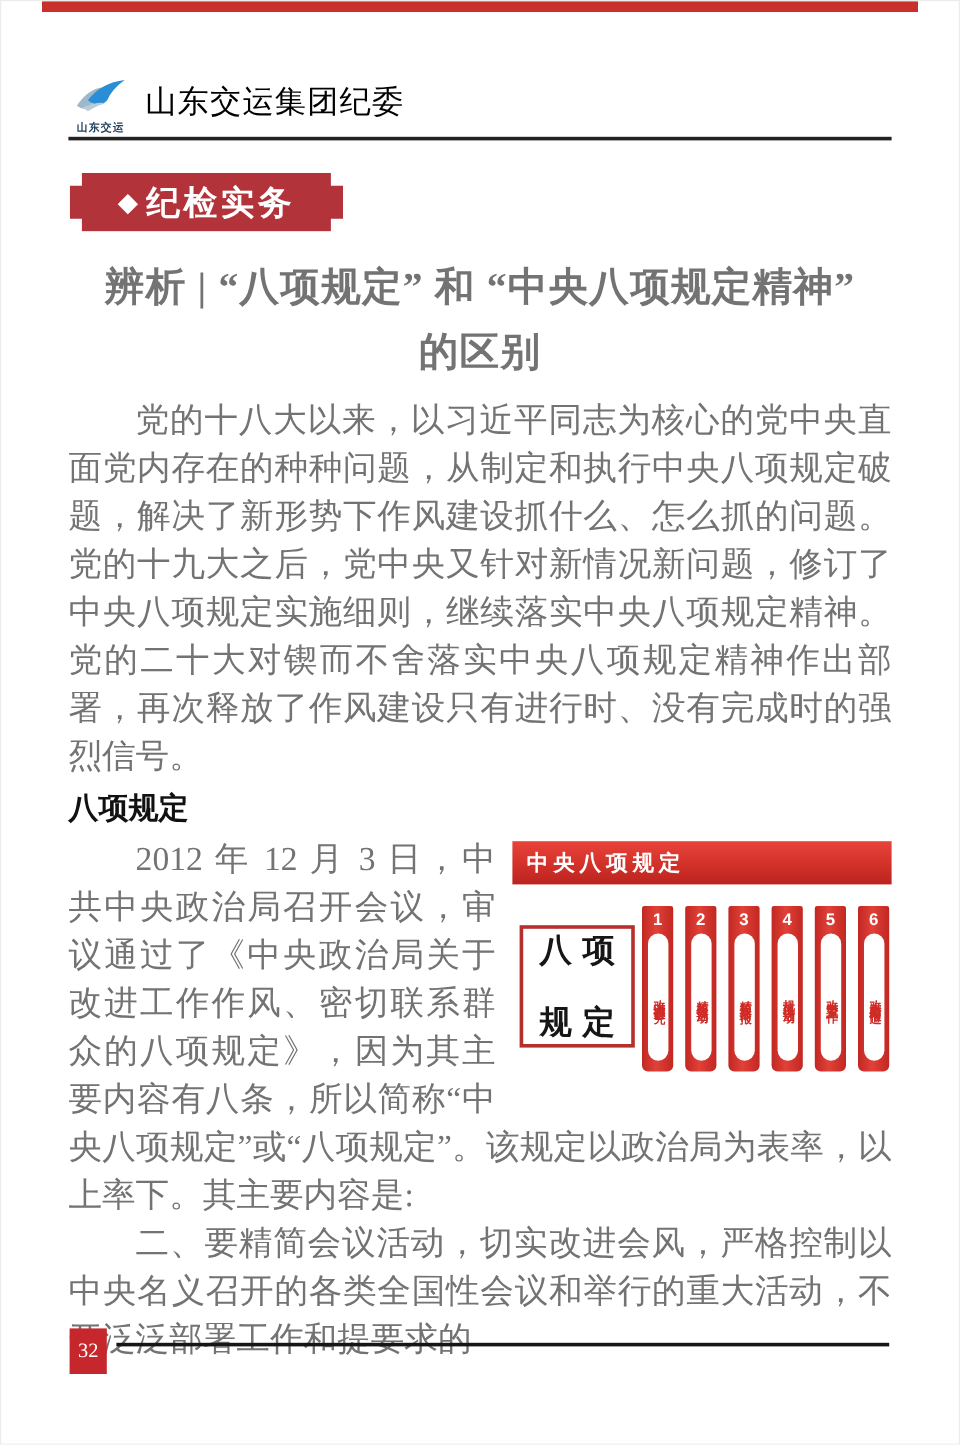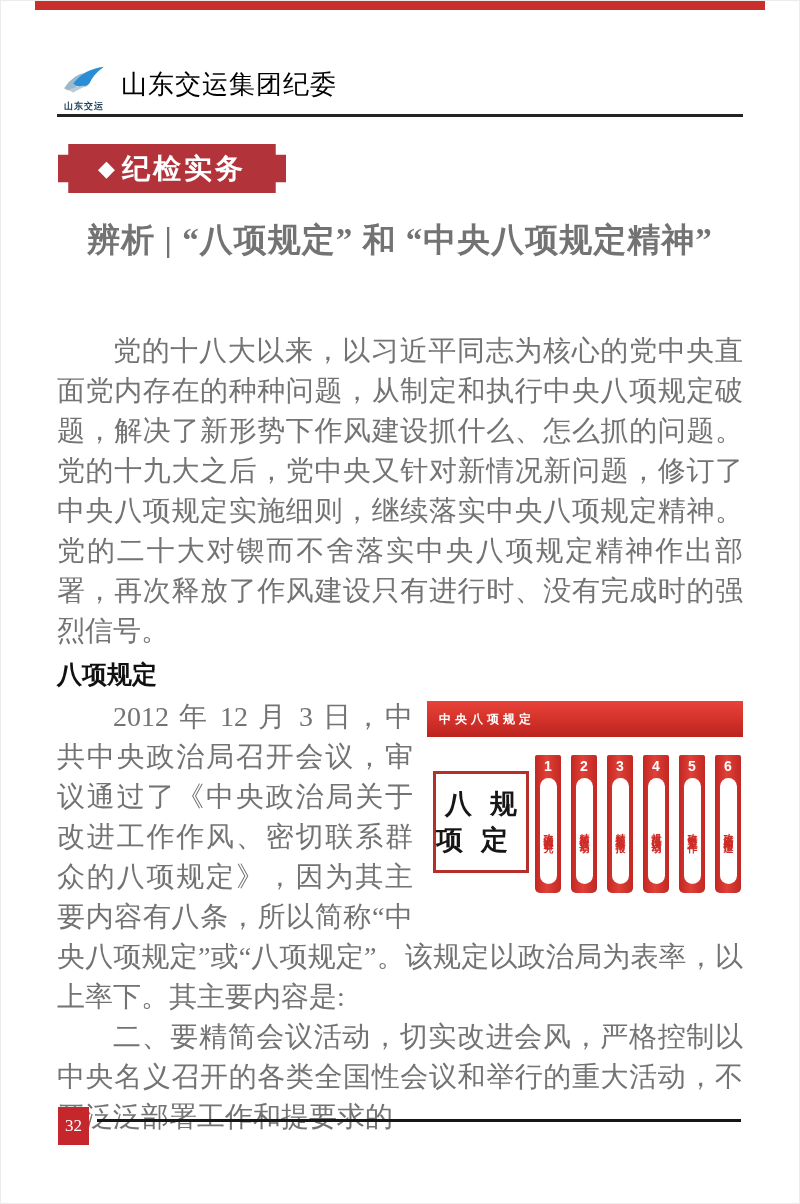--- a/index.html
+++ b/index.html
@@ -116,35 +116,35 @@
     background: #ffffff;
     font-family: "Liberation Sans", "DejaVu Sans", sans-serif;
   }
   .ig-banner {
     position: absolute;
     left: 0; right: 0; top: 0;
     height: 36px;
     background: linear-gradient(180deg, #e8433a 0%, #d23129 55%, #bb231f 100%);
     color: #fff;
     font-weight: bold;
-    font-size: 12px;
+    font-size: 18px;
     line-height: 36px;
     padding-left: 12px;
     letter-spacing: 4px;
   }
   .ig-box {
     position: absolute;
     left: 6px; top: 70px;
     width: 96px; height: 102px;
     border: 3px solid #b5302a;
     background: #fff;
     display: flex;
-    flex-direction: row;
-    align-items: center;
-    justify-content: flex-start;
+    flex-direction: column;
+    align-items: center;
+    justify-content: space-between;
     font-weight: bold;
     font-size: 27px;
     color: #161616;
     letter-spacing: 9px;
     line-height: 36px;
     text-indent: 9px;
   }
   .ribbon {
     position: absolute;
     top: 54px;
@@ -217,20 +217,21 @@
   </div>
   <div class="header-rule"></div>
 
   <div class="badge">
     <span class="diamond">◆</span>
     <span>纪检实务</span>
   </div>
 
   <div class="doc-title">
     <div>辨析 | “八项规定” 和 “中央八项规定精神”</div>
+    <div>的区别</div>
   </div>
 
   <div class="body-col">
     <p class="para">党的十八大以来，以习近平同志为核心的党中央直面党内存在的种种问题，从制定和执行中央八项规定破题，解决了新形势下作风建设抓什么、怎么抓的问题。党的十九大之后，党中央又针对新情况新问题，修订了中央八项规定实施细则，继续落实中央八项规定精神。党的二十大对锲而不舍落实中央八项规定精神作出部署，再次释放了作风建设只有进行时、没有完成时的强烈信号。</p>
 
     <div class="section-heading">八项规定</div>
 
     <div class="clearfix">
       <div class="infographic">
         <div class="ig-banner">中央八项规定</div>

